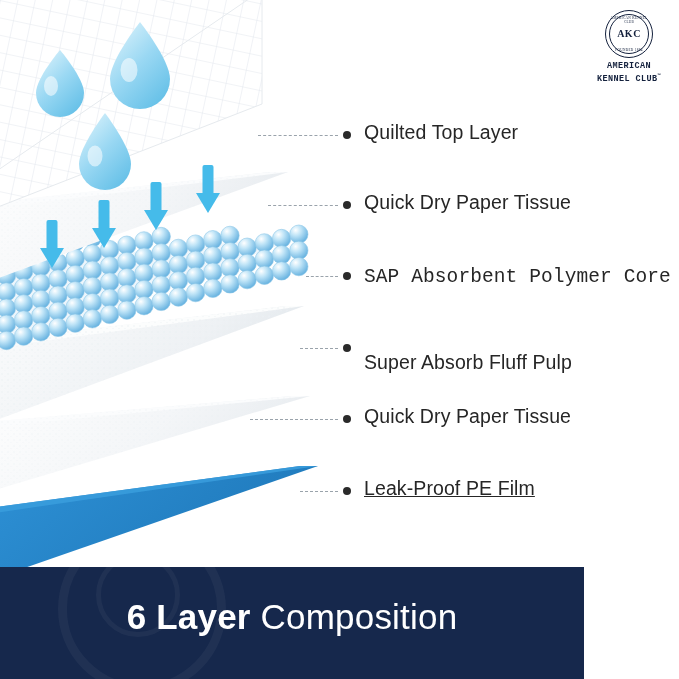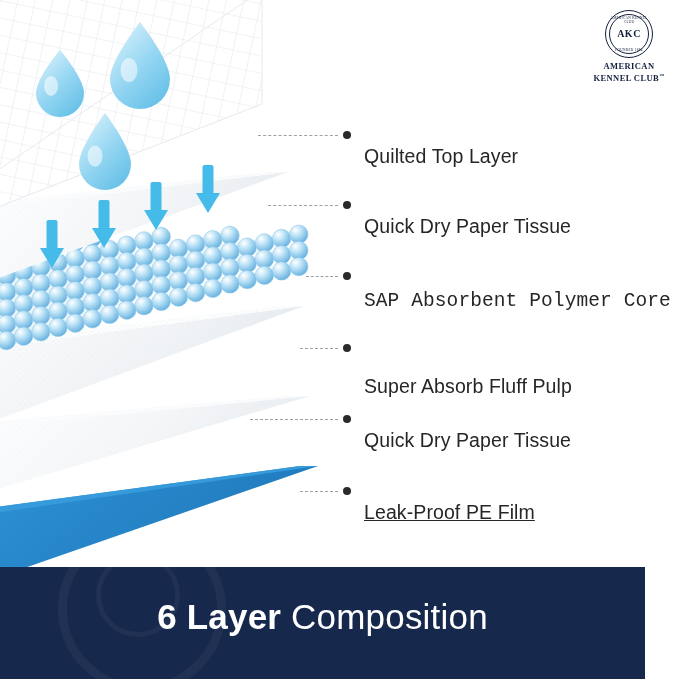--- a/index.html
+++ b/index.html
@@ -35,50 +35,49 @@
     font-size:10px;font-weight:bold;color:#14213d;
     font-family:"Liberation Serif", serif;letter-spacing:.5px;
   }
   .logo-seal-bot{
     position:absolute;bottom:5px;left:0;right:0;text-align:center;
     font-size:3.4px;letter-spacing:.3px;color:#14213d;
     font-family:"Liberation Serif", serif;
   }
   .logo-name{
     margin-top:3px;color:#14213d;
-    font-family:Liberation Serif, serif;
+    font-family:Liberation Mono, monospace;
     font-size:8.5px;line-height:10px;letter-spacing:.4px;font-weight:bold;
   }
   .logo-tm{font-size:5px;vertical-align:super;}
 
   
   #diagram{position:absolute;top:0;left:0;width:679px;height:679px;}
 
   
   .label{
     position:absolute;left:364px;
     color:#262626;
     font-size:19.5px;
     font-family:"Liberation Sans", sans-serif;
     white-space:nowrap;
     letter-spacing:.1px;
-    margin-top:24px;
   }
   .dot{
     position:absolute;left:343px;width:8px;height:8px;border-radius:50%;
     background:#2a2a2a;
   }
   .leader{
     position:absolute;height:1px;
     border-top:1.4px dashed #9aa3ab;
   }
 
   
   .banner{
-    position:absolute;left:0;bottom:0;width:645px;height:112px;
+    position:absolute;left:0;bottom:0;width:584px;height:112px;
     background:#16284c;overflow:hidden;
   }
   .banner-ghost{
     position:absolute;left:58px;top:-42px;width:150px;height:150px;
     border-radius:50%;border:9px solid rgba(255,255,255,.045);
   }
   .banner-ghost2{
     position:absolute;left:96px;top:-14px;width:74px;height:74px;
     border-radius:50%;border:5px solid rgba(255,255,255,.045);
   }

